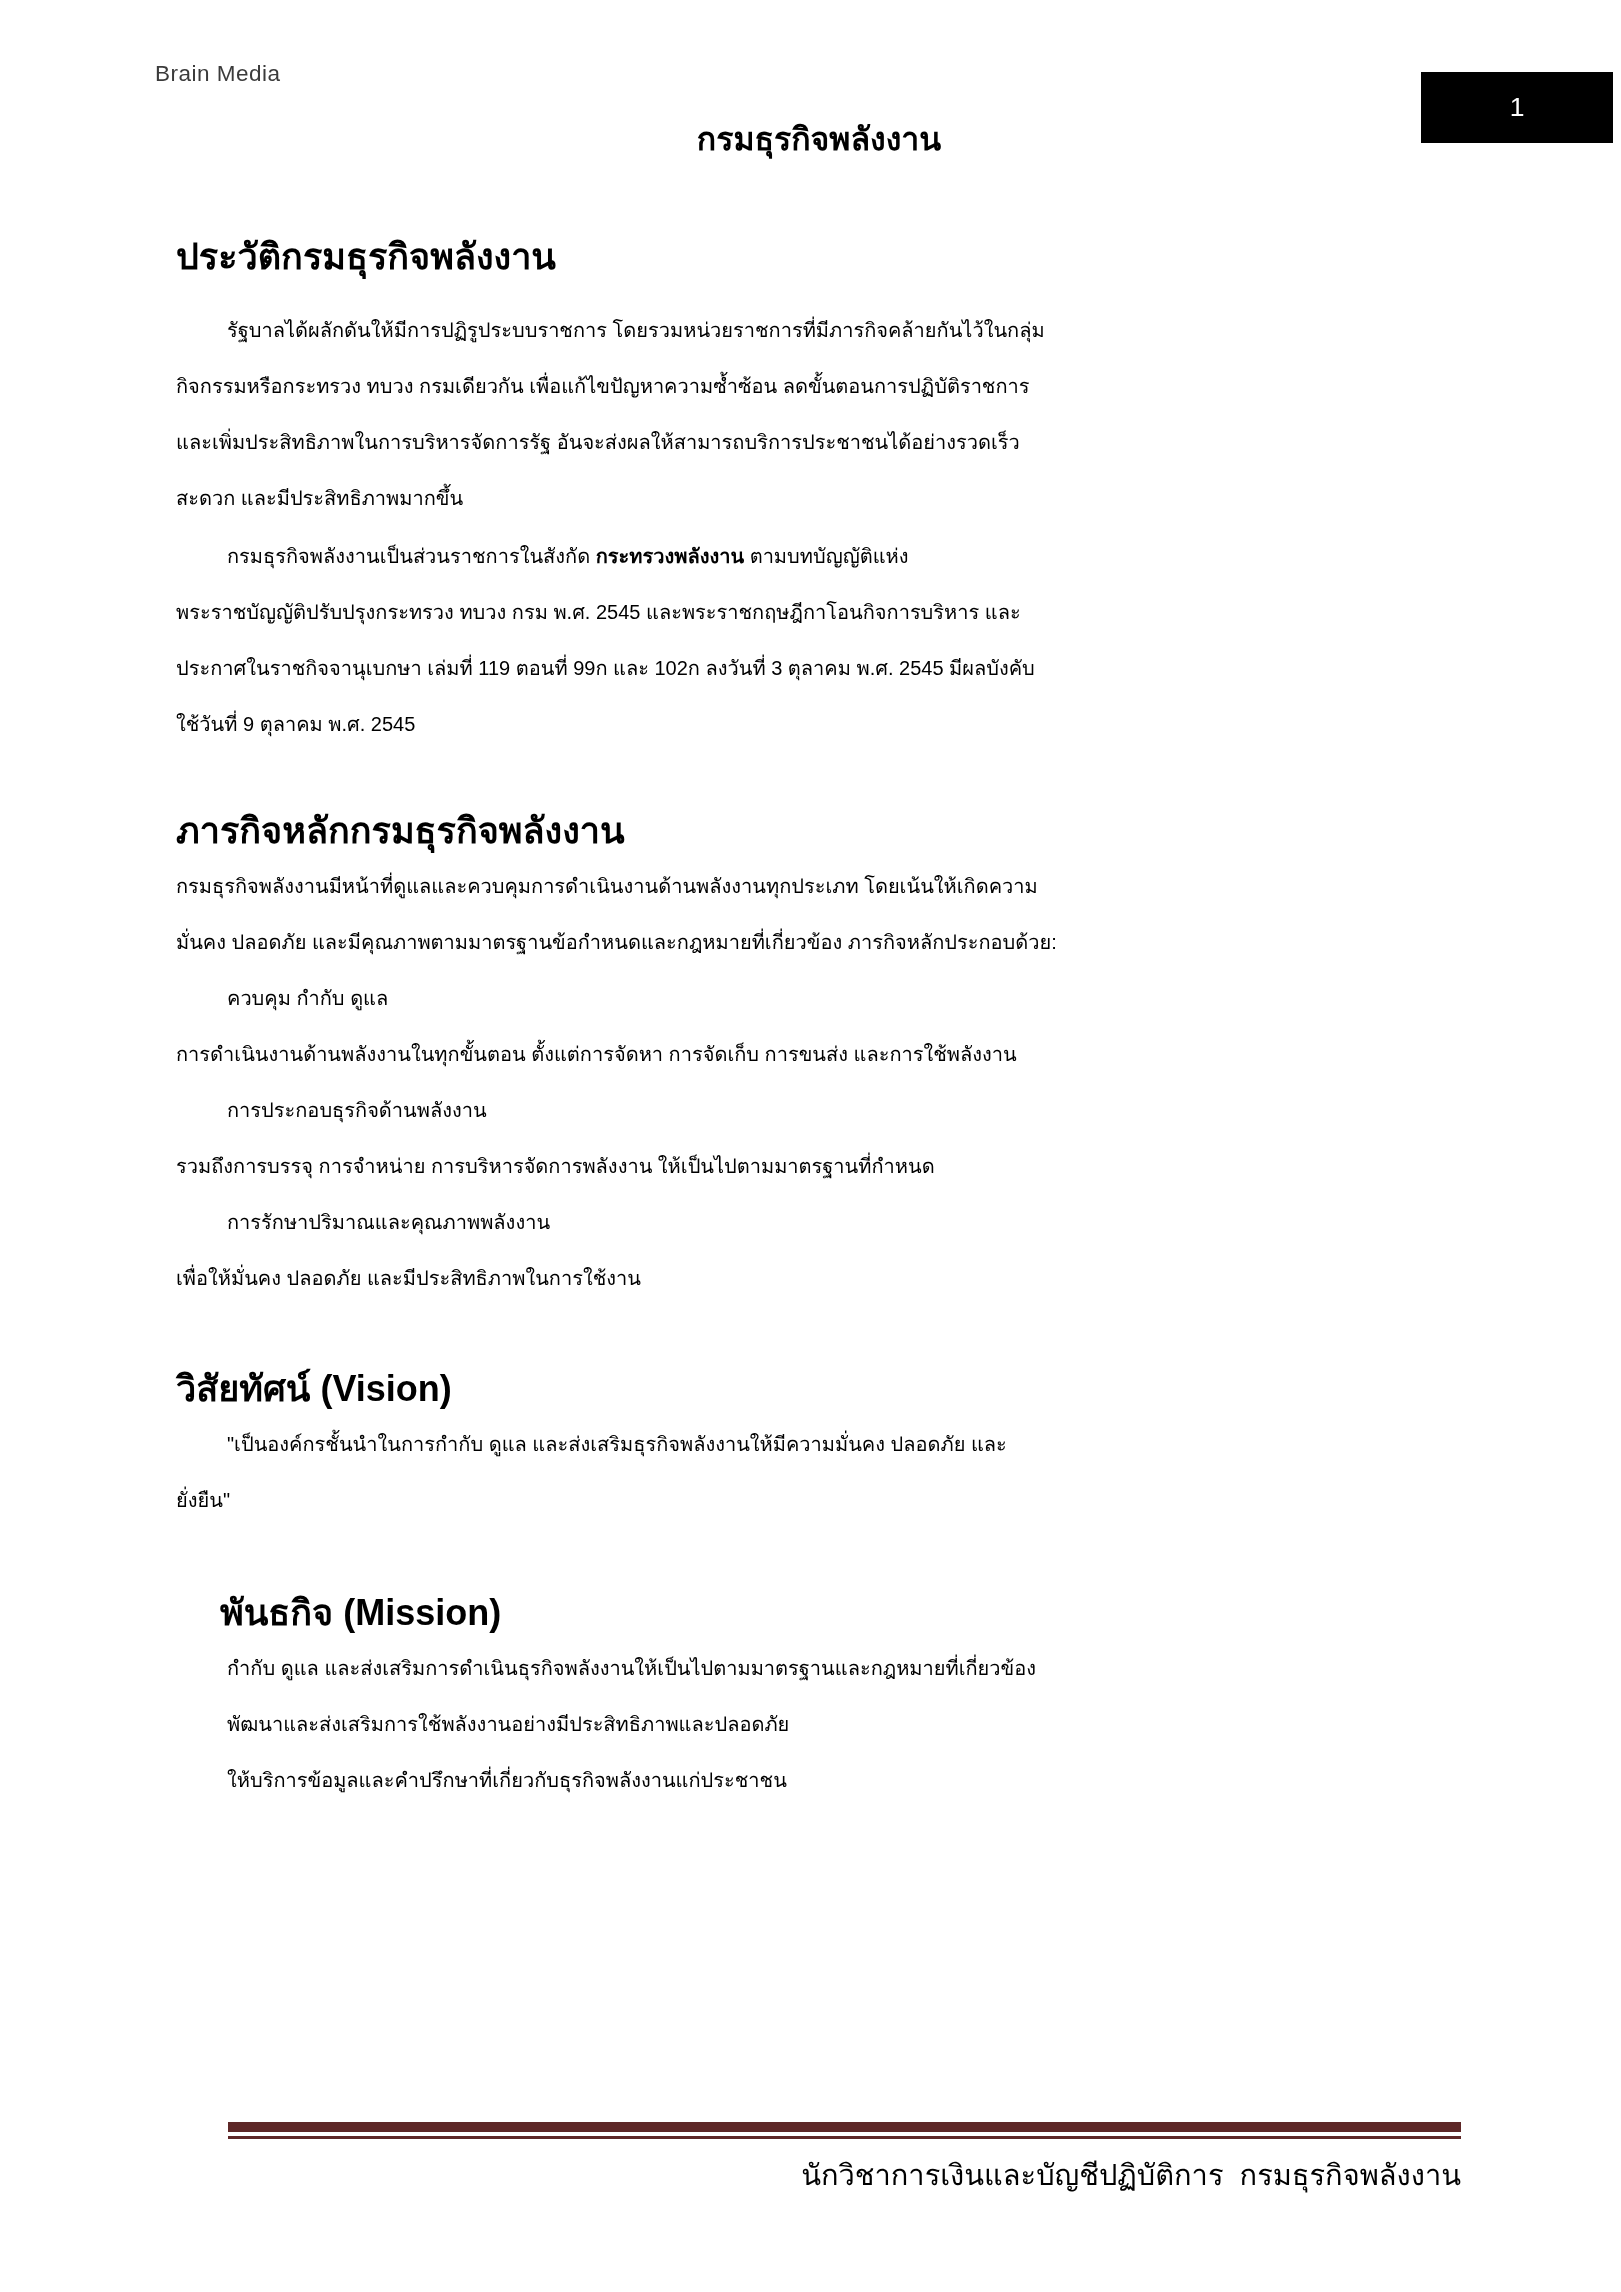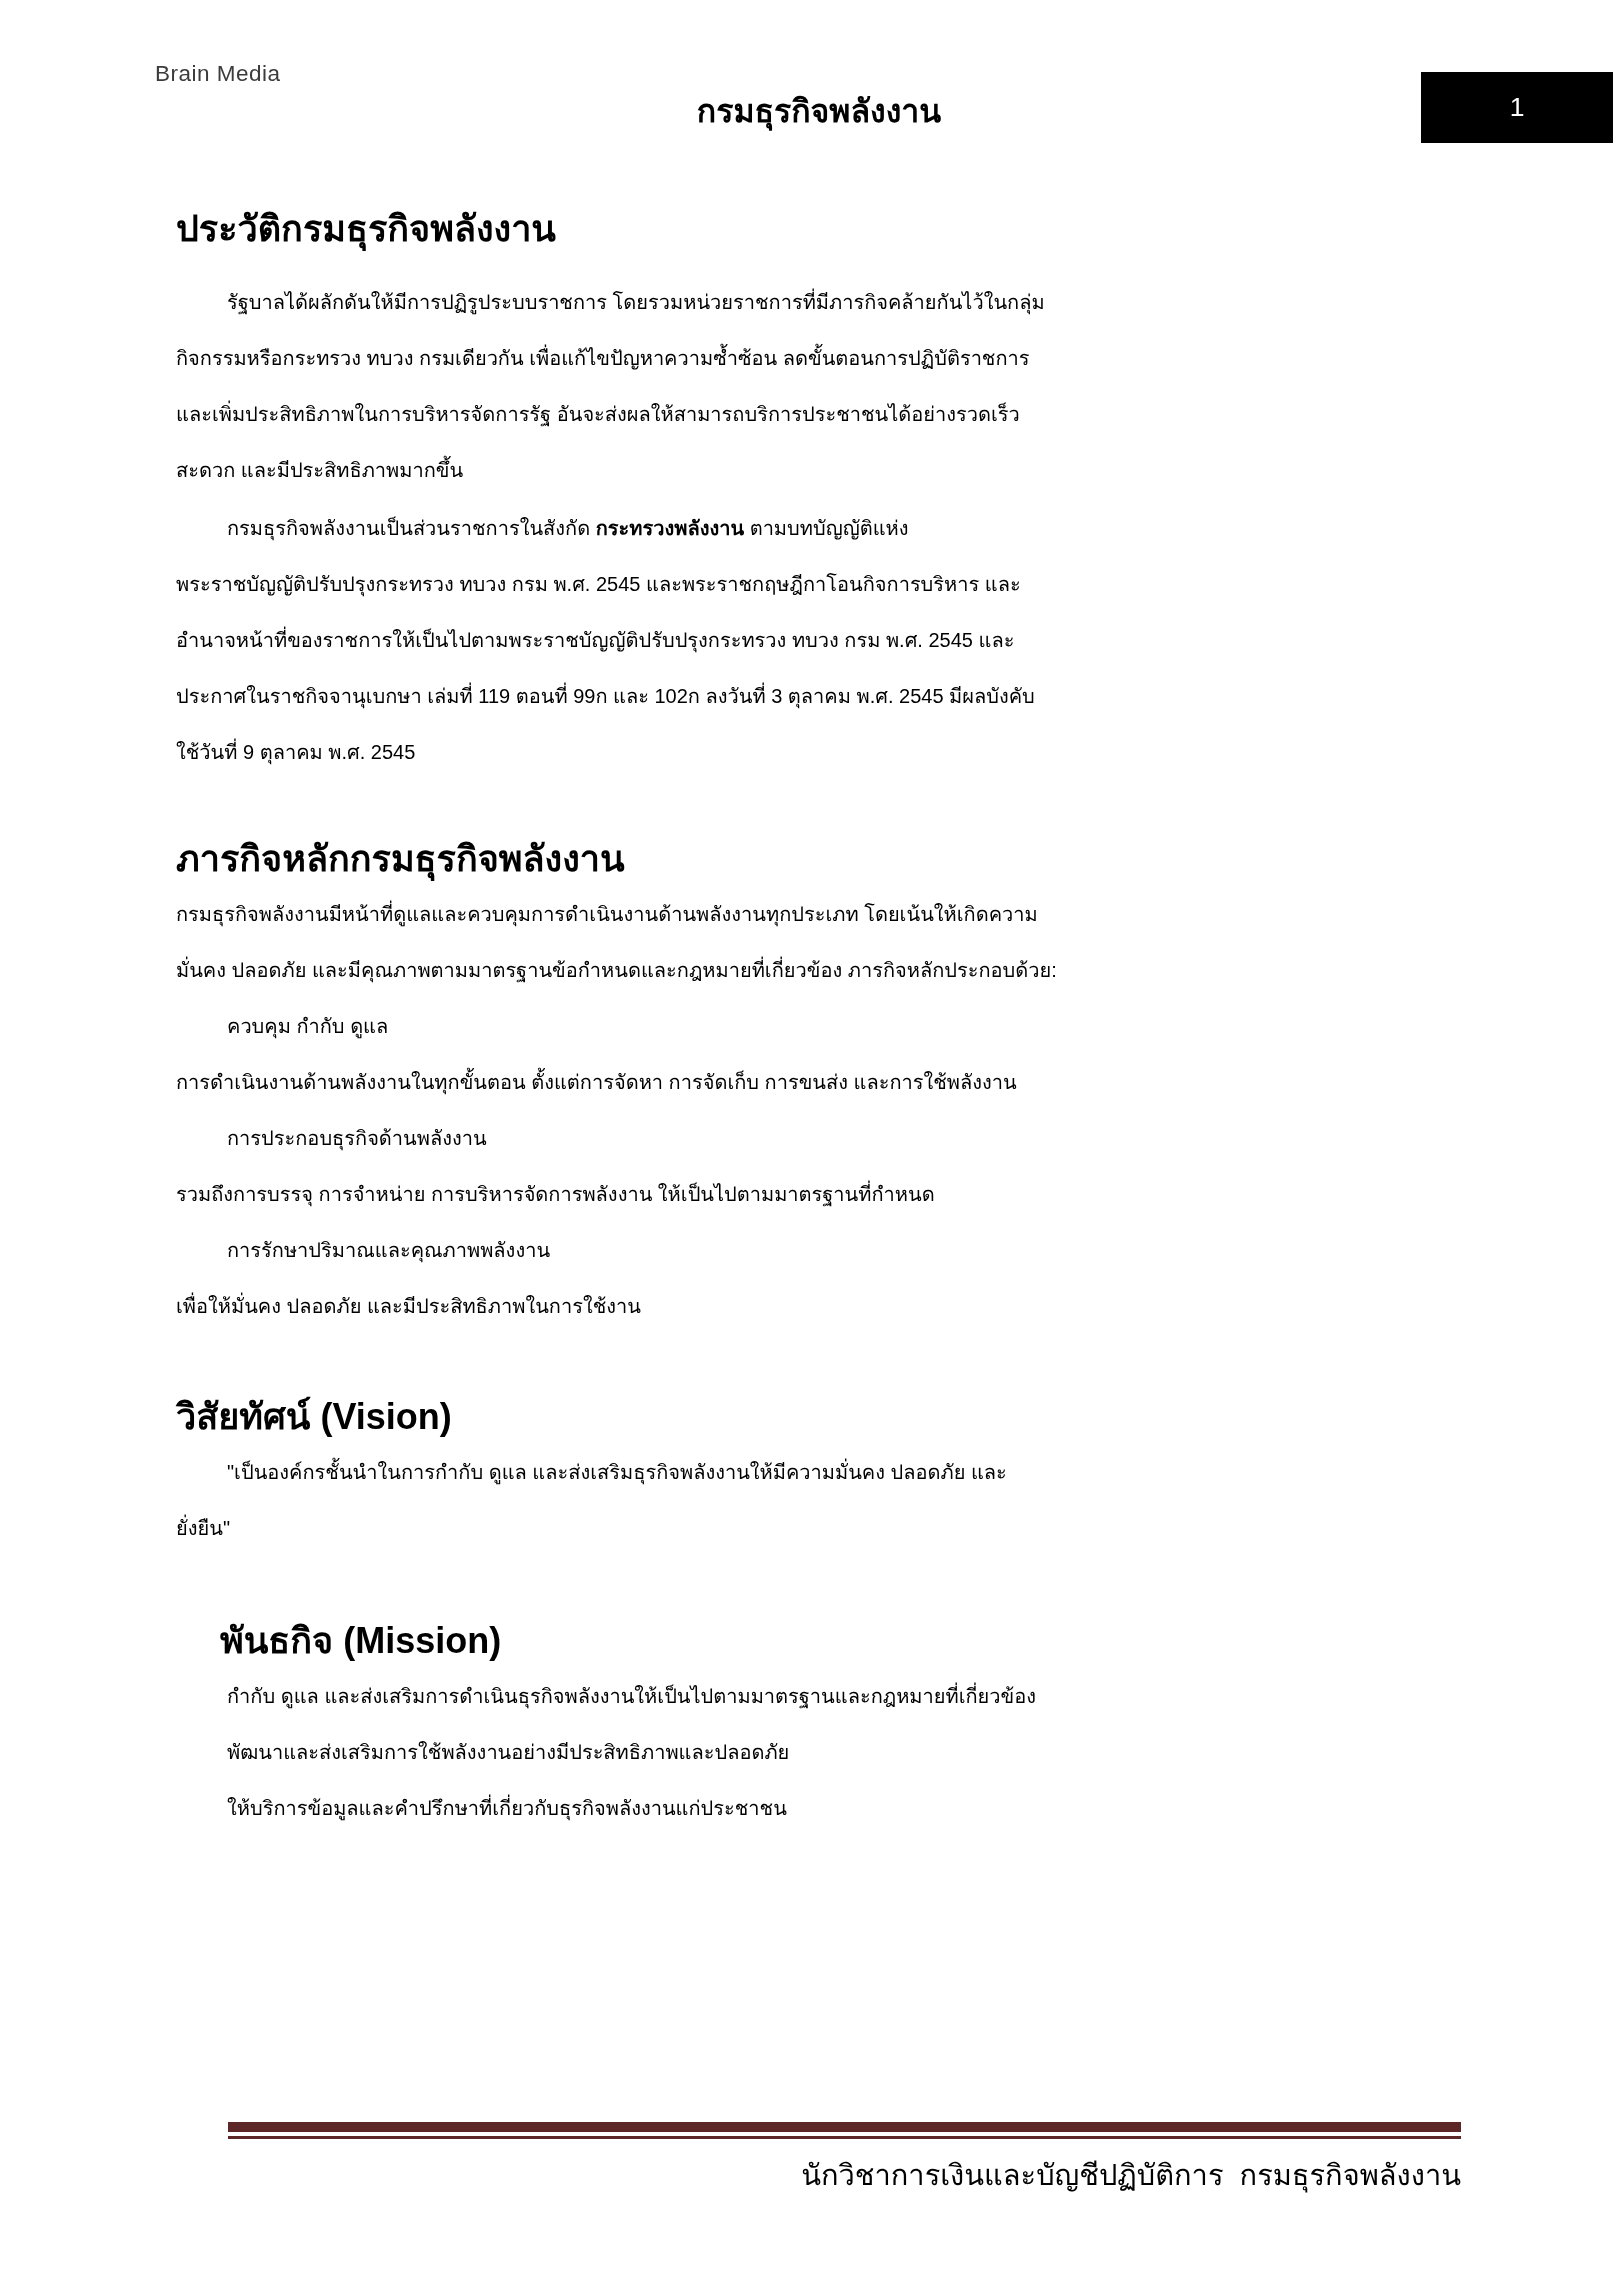--- a/index.html
+++ b/index.html
@@ -34,21 +34,21 @@
     justify-content: center;
     font-size: 26.5px;
   }
   .content {
     position: absolute;
     left: 176px;
     top: 0;
     width: 1286px;
   }
   .doc-title {
-    margin-top: 87px;
+    margin-top: 115px;
     text-align: center;
     font-weight: bold;
     font-size: 32px;
     line-height: 49px;
   }
   .section-heading {
     font-weight: bold;
     font-size: 36px;
     line-height: 55px;
   }
@@ -104,21 +104,20 @@
     <div class="section-heading h-history">ประวัติกรมธุรกิจพลังงาน</div>
     <div class="para">
       <div class="line indent">รัฐบาลได้ผลักดันให้มีการปฏิรูประบบราชการ โดยรวมหน่วยราชการที่มีภารกิจคล้ายกันไว้ในกลุ่ม</div>
       <div class="line">กิจกรรมหรือกระทรวง ทบวง กรมเดียวกัน เพื่อแก้ไขปัญหาความซ้ำซ้อน ลดขั้นตอนการปฏิบัติราชการ</div>
       <div class="line">และเพิ่มประสิทธิภาพในการบริหารจัดการรัฐ อันจะส่งผลให้สามารถบริการประชาชนได้อย่างรวดเร็ว</div>
       <div class="line">สะดวก และมีประสิทธิภาพมากขึ้น</div>
     </div>
     <div class="para-tight">
       <div class="line indent"><span>กรมธุรกิจพลังงานเป็นส่วนราชการในสังกัด </span><b>กระทรวงพลังงาน</b><span> ตามบทบัญญัติแห่ง</span></div>
       <div class="line">พระราชบัญญัติปรับปรุงกระทรวง ทบวง กรม พ.ศ. 2545 และพระราชกฤษฎีกาโอนกิจการบริหาร และ</div>
-      <div class="line">อำนาจหน้าที่ของราชการให้เป็นไปตามพระราชบัญญัติปรับปรุงกระทรวง ทบวง กรม พ.ศ. 2545 และ</div>
       <div class="line">ประกาศในราชกิจจานุเบกษา เล่มที่ 119 ตอนที่ 99ก และ 102ก ลงวันที่ 3 ตุลาคม พ.ศ. 2545 มีผลบังคับ</div>
       <div class="line">ใช้วันที่ 9 ตุลาคม พ.ศ. 2545</div>
     </div>
 
     <div class="section-heading h-mission-main">ภารกิจหลักกรมธุรกิจพลังงาน</div>
     <div>
       <div class="line">กรมธุรกิจพลังงานมีหน้าที่ดูแลและควบคุมการดำเนินงานด้านพลังงานทุกประเภท โดยเน้นให้เกิดความ</div>
       <div class="line">มั่นคง ปลอดภัย และมีคุณภาพตามมาตรฐานข้อกำหนดและกฎหมายที่เกี่ยวข้อง ภารกิจหลักประกอบด้วย:</div>
       <div class="line indent">ควบคุม กำกับ ดูแล</div>
       <div class="line">การดำเนินงานด้านพลังงานในทุกขั้นตอน ตั้งแต่การจัดหา การจัดเก็บ การขนส่ง และการใช้พลังงาน</div>

